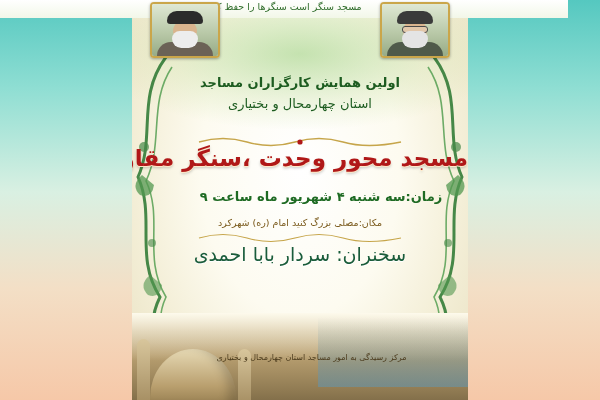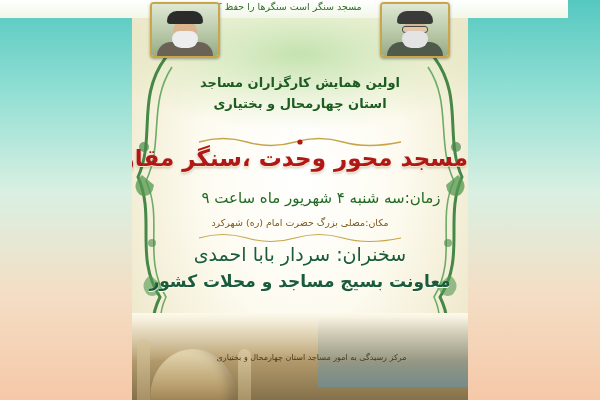--- a/index.html
+++ b/index.html
@@ -206,35 +206,35 @@
     position: absolute;
     left: 0; right: 0;
     text-align: center;
     direction: rtl;
     font-family: "DejaVu Sans", sans-serif;
     z-index: 5;
     white-space: nowrap;
   }
 
   .line-1 { top: 58px;  font-size: 13px; color: #1d5c20; font-weight: bold; }
-  .line-2 { top: 79px;  font-size: 13px; color: #1d5c20; font-weight: bold; }
+  .line-2 { top: 79px;  font-size: 13px; color: #1d5c20; font-weight: normal; }
 
   .headline {
     top: 128px;
     font-size: 23px;
     font-weight: bold;
     color: #b01818;
     letter-spacing: 0.5px;
     text-shadow: 0 1px 0 #ffe9c8, 0 2px 3px rgba(0,0,0,0.22);
   }
 
   .time-line {
     top: 172px;
-    font-size: 15px;
-    font-weight: normal;
+    font-size: 13px;
+    font-weight: bold;
     color: #1f6b24;
     margin-left: 42px;
   }
   .place-line {
     top: 200px;
     font-size: 9.5px;
     color: #7a5a1c;
   }
 
   .speaker-1 {
@@ -304,28 +304,27 @@
     <div class="txt line-2">استان چهارمحال و بختیاری</div>
 
     <svg class="divider d1" viewBox="0 0 210 10">
       <path d="M4 5 q24 -7 48 0 q24 7 48 0 q24 -7 48 0 q24 7 58 0" fill="none" stroke="#c6a54a" stroke-width="1.4"></path>
       <circle cx="105" cy="5" r="2.6" fill="#b01818"></circle>
     </svg>
 
     <div class="txt headline">مسجد محور وحدت ،سنگر مقاومت</div>
 
     <div class="txt time-line">زمان:سه شنبه ۴ شهریور ماه ساعت ۹</div>
-    <div class="txt place-line">مکان:مصلی بزرگ حضرت امام (ره) شهرکرد</div>
+    <div class="txt place-line">مکان:مصلی بزرگ کنید امام (ره) شهرکرد</div>
 
     <svg class="divider d2" viewBox="0 0 210 10">
       <path d="M4 5 q24 -7 48 0 q24 7 48 0 q24 -7 48 0 q24 7 58 0" fill="none" stroke="#c6a54a" stroke-width="1.2"></path>
     </svg>
 
     <div class="txt speaker-1">سخنران: سردار بابا احمدی</div>
-    <div class="txt speaker-2">معاونت بسیج مساجد و محلات کشور</div>
 
     <div class="bottom-scene">
       <div class="sky-blue"></div>
       <div class="minaret m1"></div>
       <div class="minaret m2"></div>
       <div class="dome"></div>
     </div>
 
     <div class="txt footer-line">مرکز رسیدگی به امور مساجد استان چهارمحال و بختیاری</div>
   </div>

